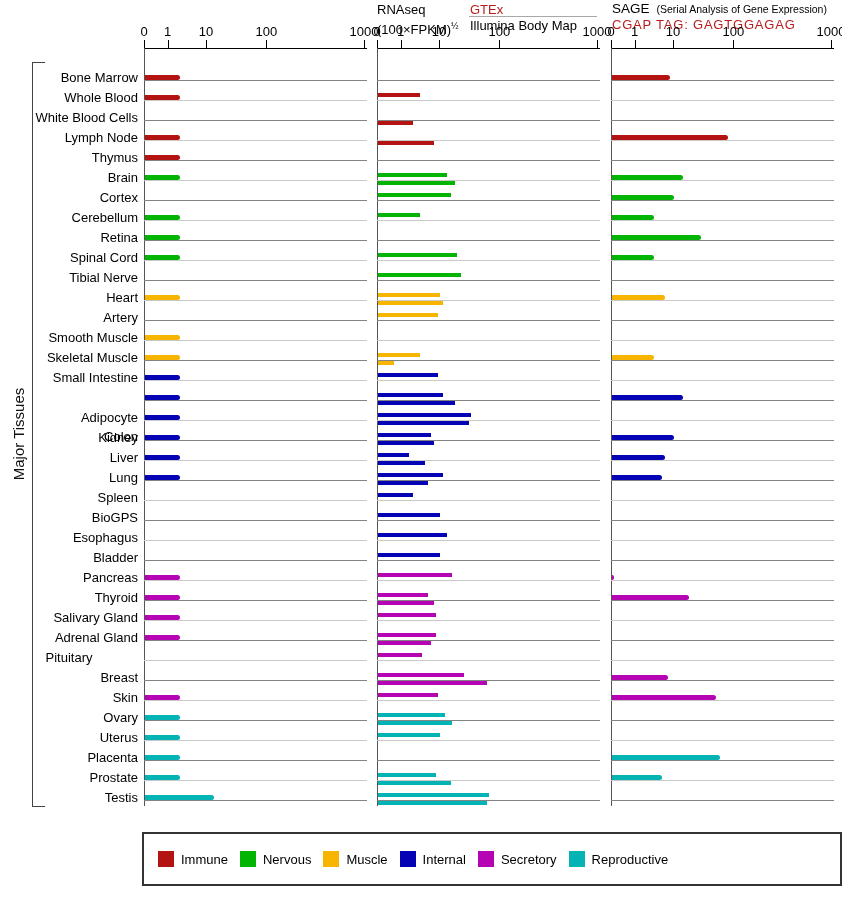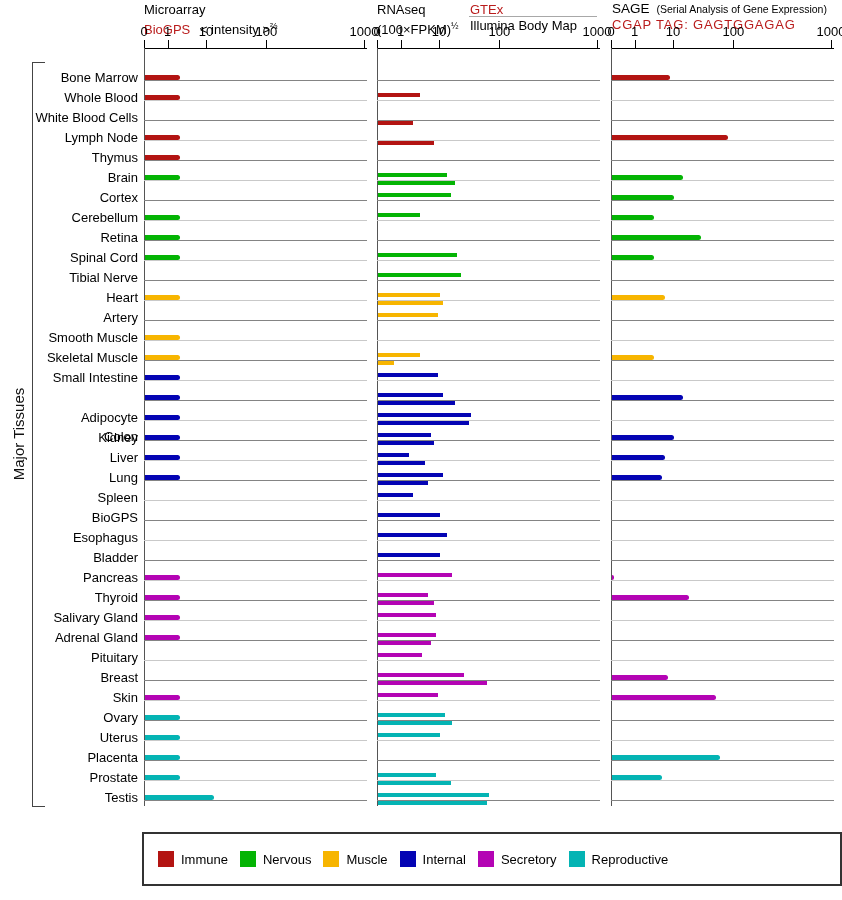--- a/index.html
+++ b/index.html
@@ -31,27 +31,20 @@
   #legend{position:absolute;left:142px;top:832px;width:682px;height:50px;border:2px solid #333;
           display:flex;align-items:center;padding-left:14px;column-gap:12px;box-sizing:content-box;}
   .litem{display:flex;align-items:center;column-gap:7px;font-size:13px;}
   .swatch{width:16px;height:16px;display:inline-block;}
 </style>
 </head>
 <body>
 
 <div id="stage">
 
-  <div class="hdr" style="left:144px;top:3px">
-    <div class="t">Microarray</div>
-    <div class="s">
-      <a class="lnk">BioGPS</a>
-      <span style="margin-left:6px">&lt; intensity &gt;</span><span class="sup">⅔</span>
-    </div>
-  </div>
 
   <div class="hdr" style="left:377px;top:3px">
     <div class="t">RNAseq</div>
     <div class="s">
       <span>(100×FPKM)</span><span class="sup">½</span>
     </div>
   </div>
 
   <div class="hdr" style="left:470px;top:3px">
     <div class="t"><a class="lnk">GTEx</a></div>
@@ -286,21 +279,21 @@
       <div class="rowline" style="left: 144px; top: 640px; width: 223px;"></div>
       <div class="rowline" style="left: 377px; top: 640px; width: 223px;"></div>
       <div class="rowline" style="left: 611px; top: 640px; width: 223px;"></div>
       <div class="tlabel" style="top: 628px;">Adrenal Gland</div>
       <div class="bar" style="left: 145px; top: 635px; width: 35.1297px; background: rgb(180, 4, 180);"></div>
       <div class="tbar" style="left: 378px; top: 633px; width: 58.309px; background: rgb(180, 4, 180);"></div>
       <div class="tbar" style="left: 378px; top: 641px; width: 53.4988px; background: rgb(180, 4, 180);"></div>
       <div class="rowline light" style="left: 144px; top: 660px; width: 223px;"></div>
       <div class="rowline light" style="left: 377px; top: 660px; width: 223px;"></div>
       <div class="rowline light" style="left: 611px; top: 660px; width: 223px;"></div>
-      <div class="tlabel" style="top: 648px;">Pituitary</div>
+      <div class="tlabel" style="top: 648px; text-align: center;">Pituitary</div>
       <div class="tbar" style="left: 378px; top: 653px; width: 44.4866px; background: rgb(180, 4, 180);"></div>
       <div class="rowline" style="left: 144px; top: 680px; width: 223px;"></div>
       <div class="rowline" style="left: 377px; top: 680px; width: 223px;"></div>
       <div class="rowline" style="left: 611px; top: 680px; width: 223px;"></div>
       <div class="tlabel" style="top: 668px;">Breast</div>
       <div class="tbar" style="left: 378px; top: 673px; width: 86.0278px; background: rgb(180, 4, 180);"></div>
       <div class="tbar" style="left: 378px; top: 681px; width: 108.947px; background: rgb(180, 4, 180);"></div>
       <div class="bar" style="left: 612px; top: 675px; width: 56.0763px; background: rgb(180, 4, 180);"></div>
       <div class="rowline light" style="left: 144px; top: 700px; width: 223px;"></div>
       <div class="rowline light" style="left: 377px; top: 700px; width: 223px;"></div>

